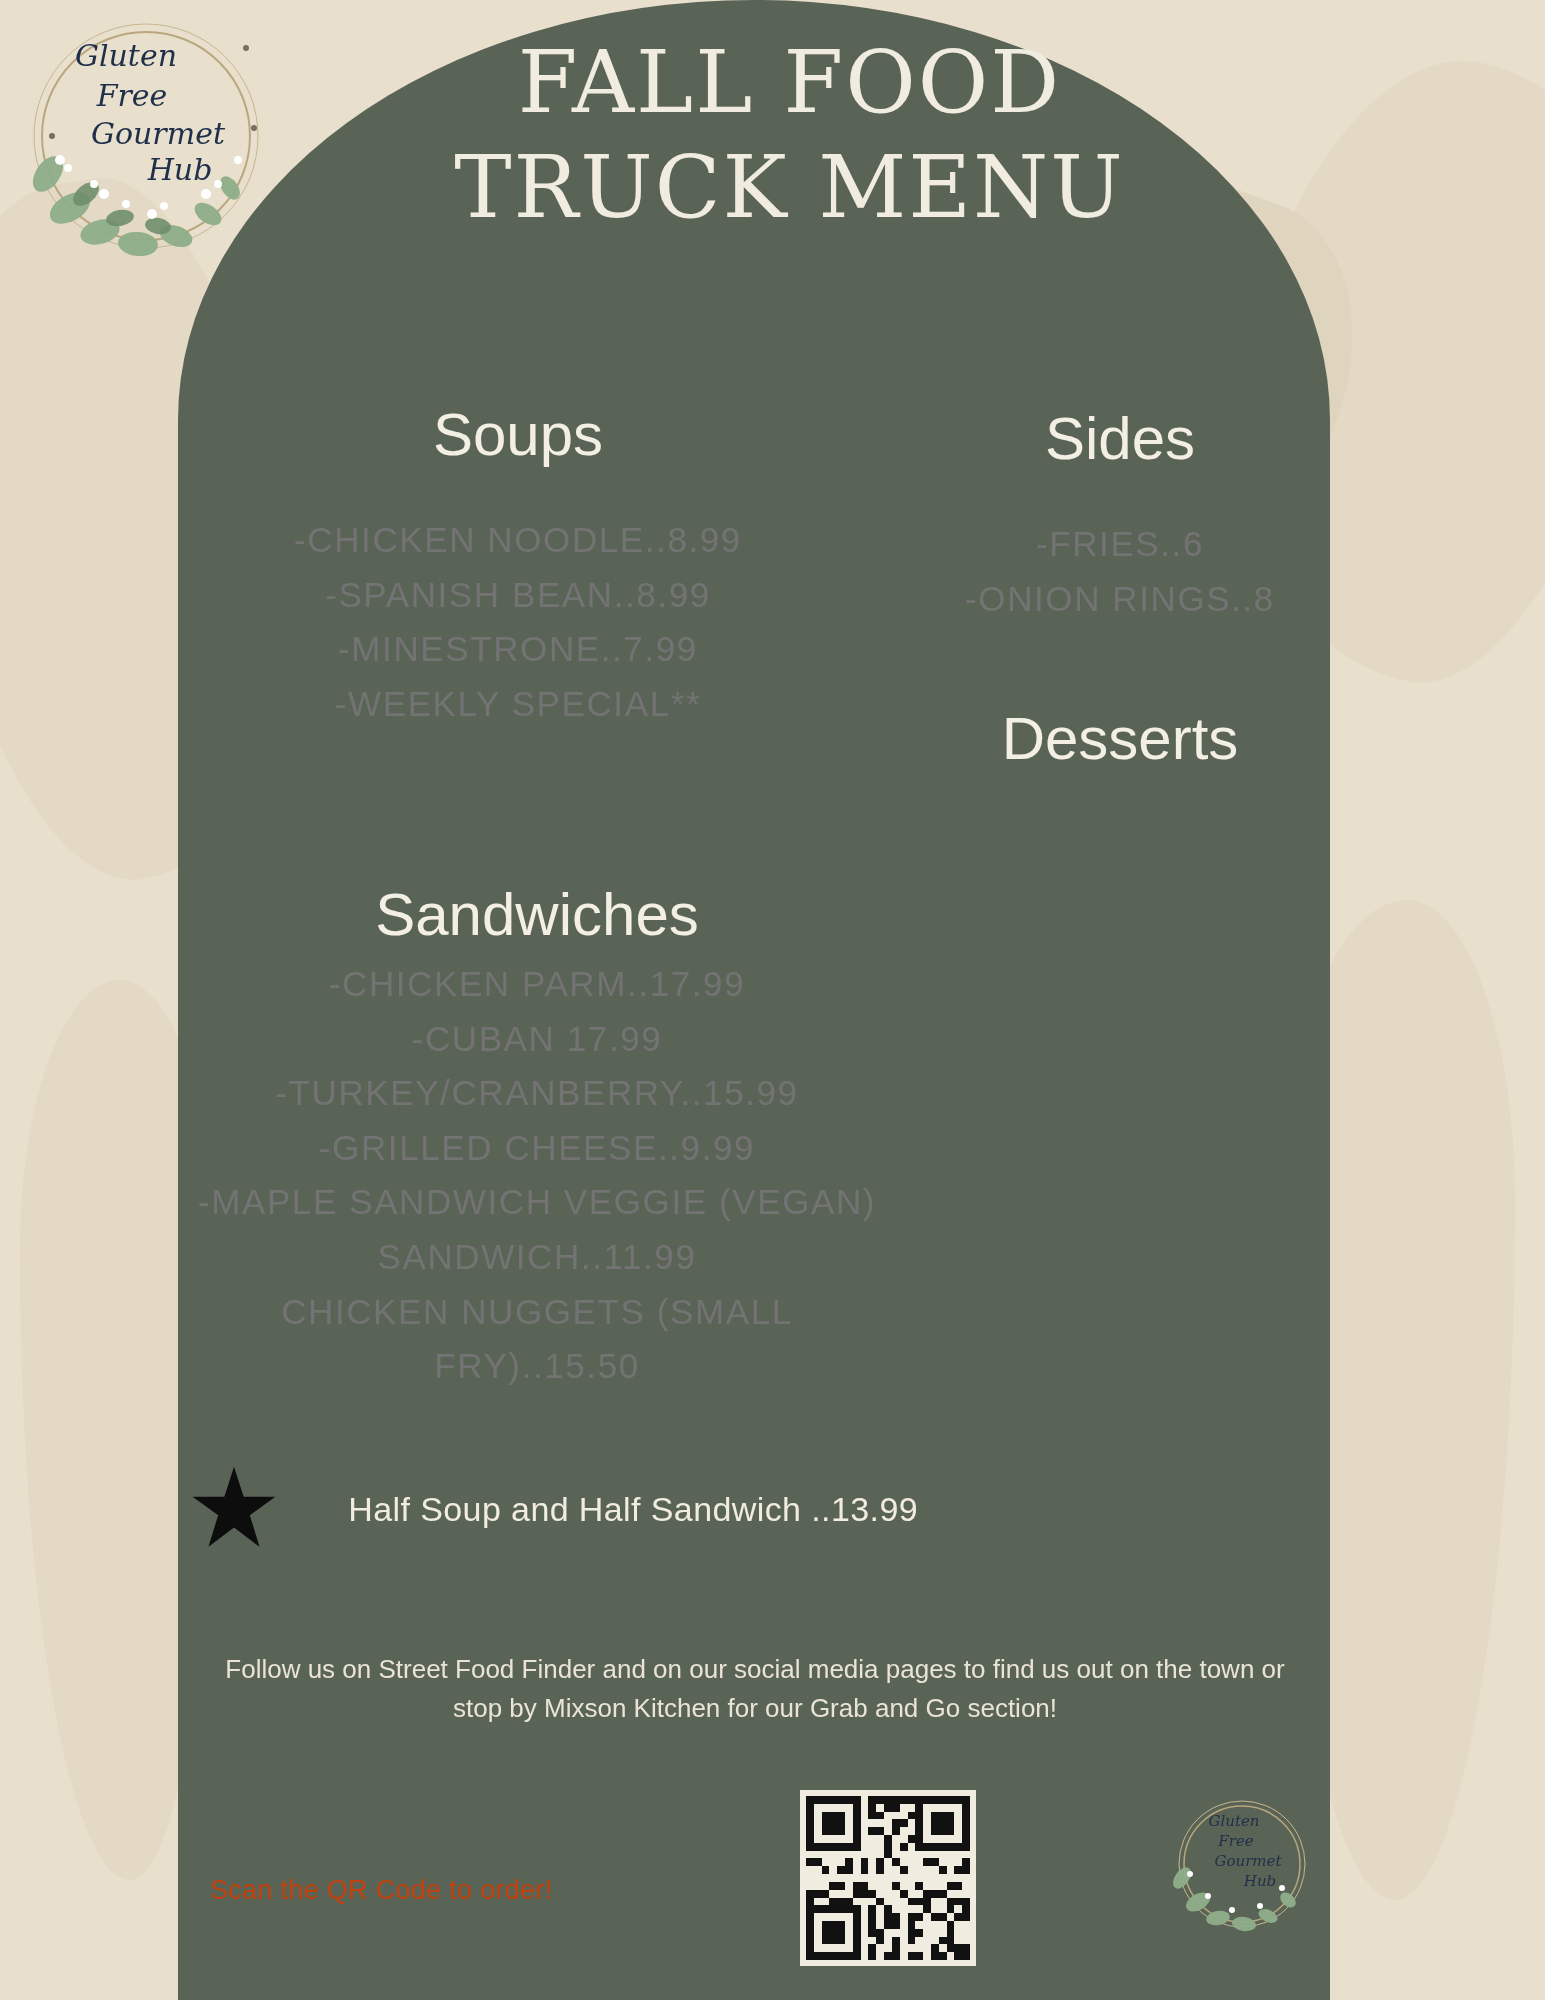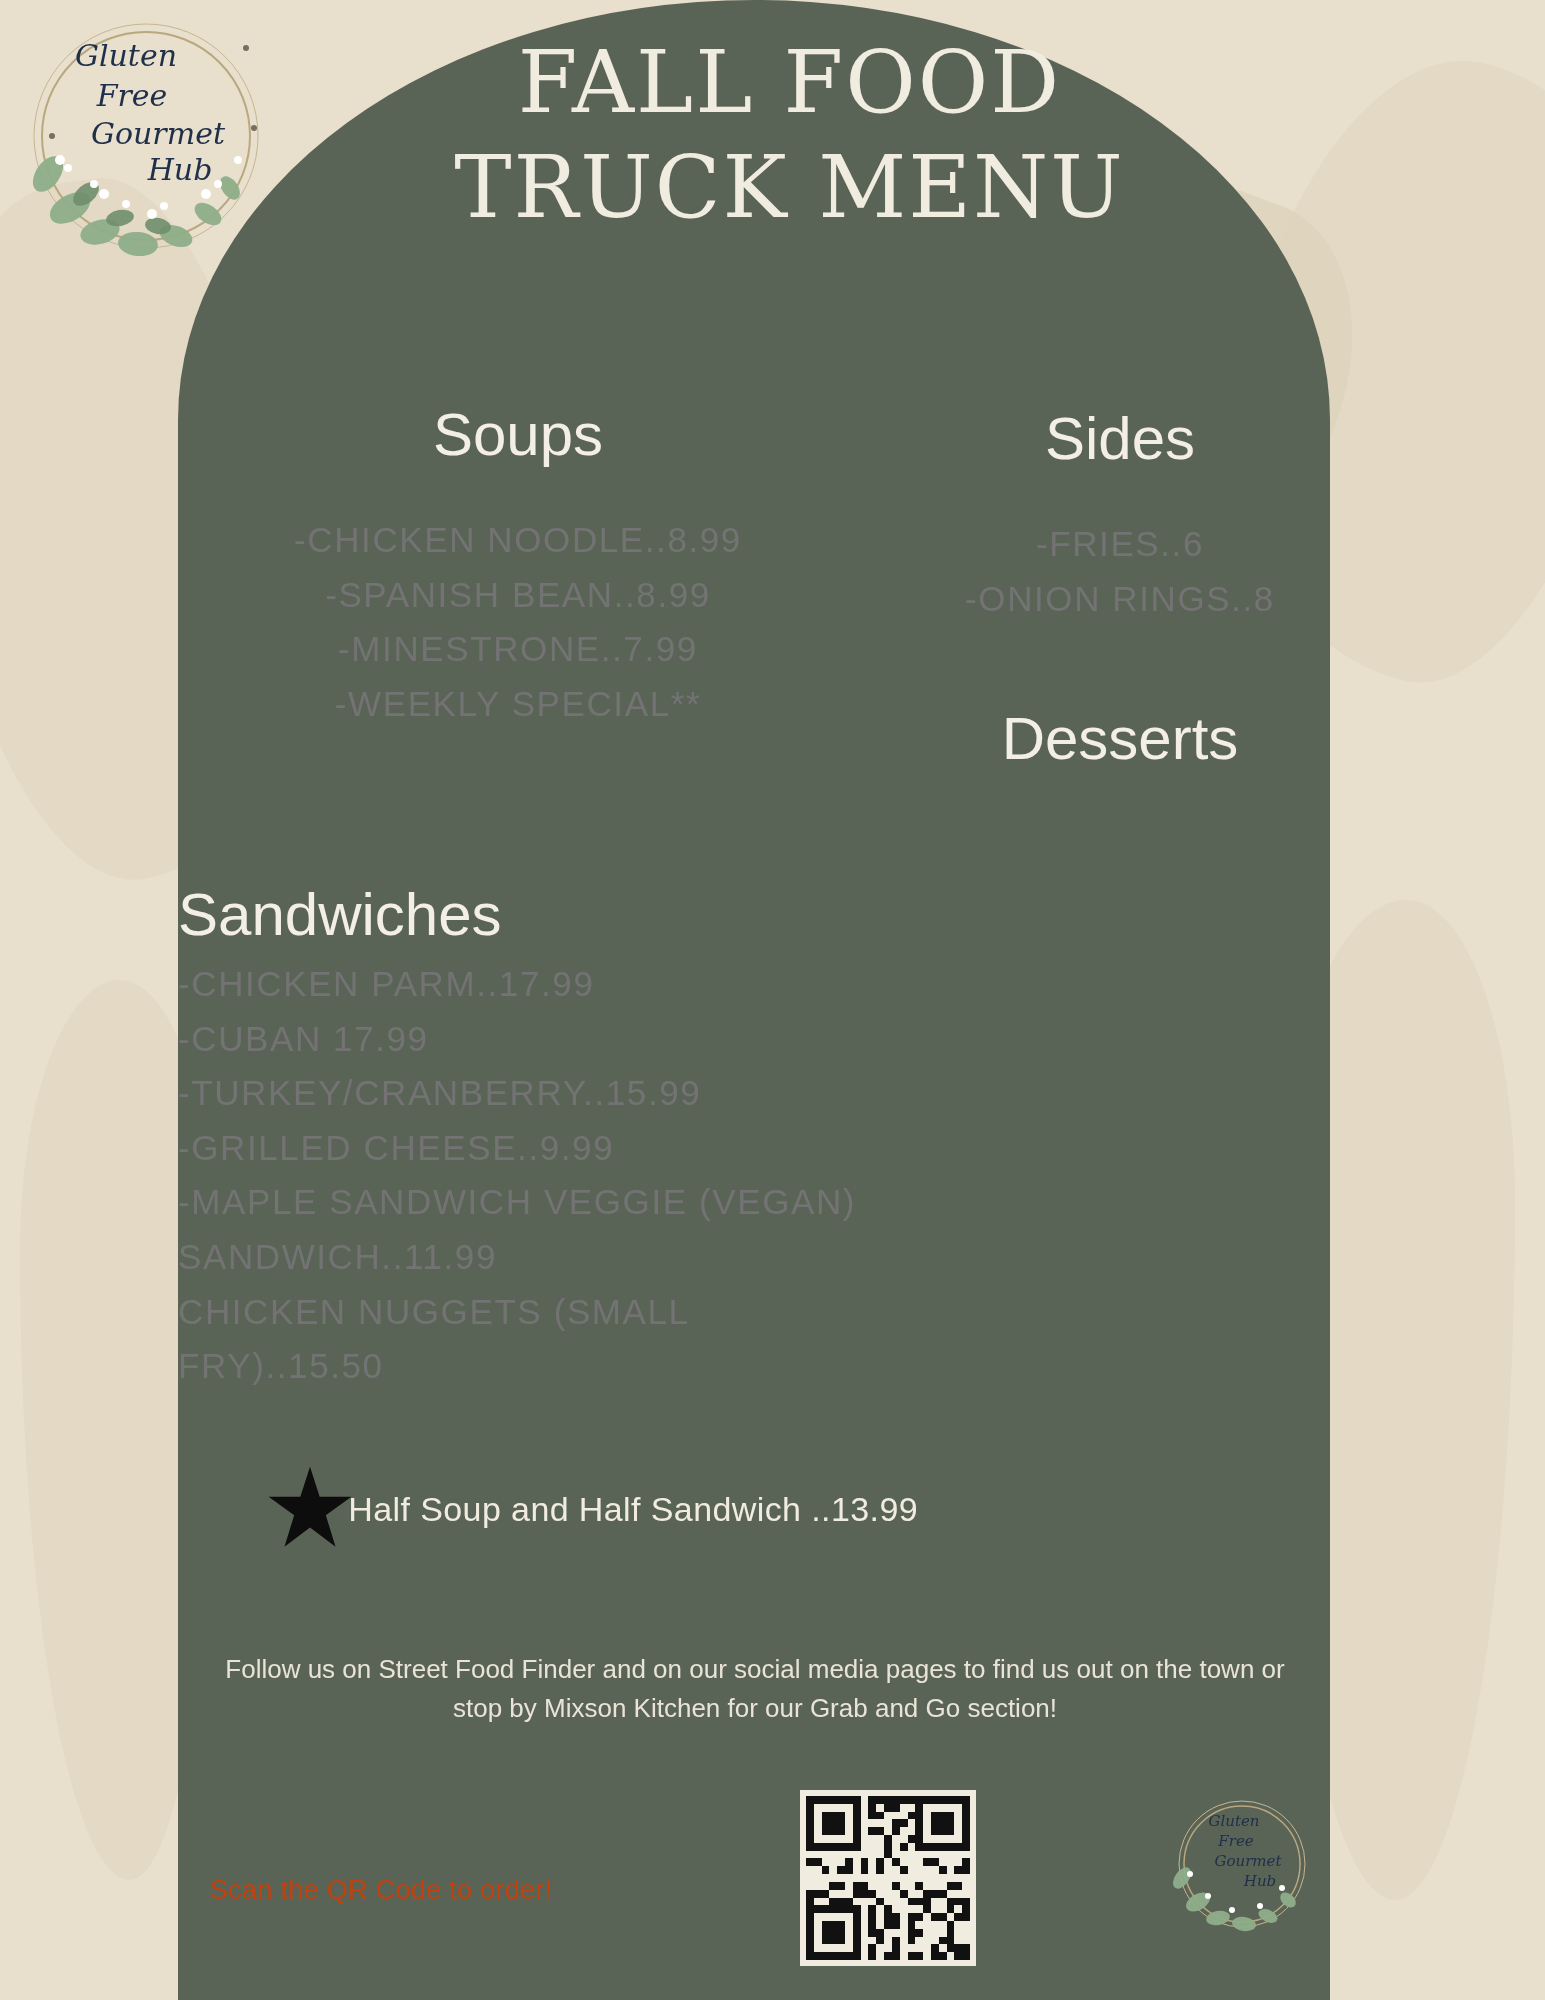--- a/index.html
+++ b/index.html
@@ -114,33 +114,34 @@
 
   .sides-block { margin-top: 4px; }
   .desserts-block { margin-top: 78px; }
   .desserts-block .items { font-size: 36px; line-height: 1.62; }
 
   .sandwich-block {
     position: absolute;
     left: 178px;
     top: 880px;
     width: 700px;
-    text-align: left;
+    text-align: center;
     color: #f1ece0;
+    padding-left: 9px;
   }
   .sandwich-block .items { font-size: 35px; line-height: 1.56; }
 
   .special-row {
     position: absolute;
     left: 178px;
     top: 1465px;
     width: 740px;
     display: flex;
     align-items: center;
-    justify-content: flex-end;
+    justify-content: space-between;
     padding-left: 12px;
     box-sizing: border-box;
   }
   .star {
     width: 88px;
     height: 88px;
     margin-right: -6px;
     flex: 0 0 auto;
   }
   .special-text {

